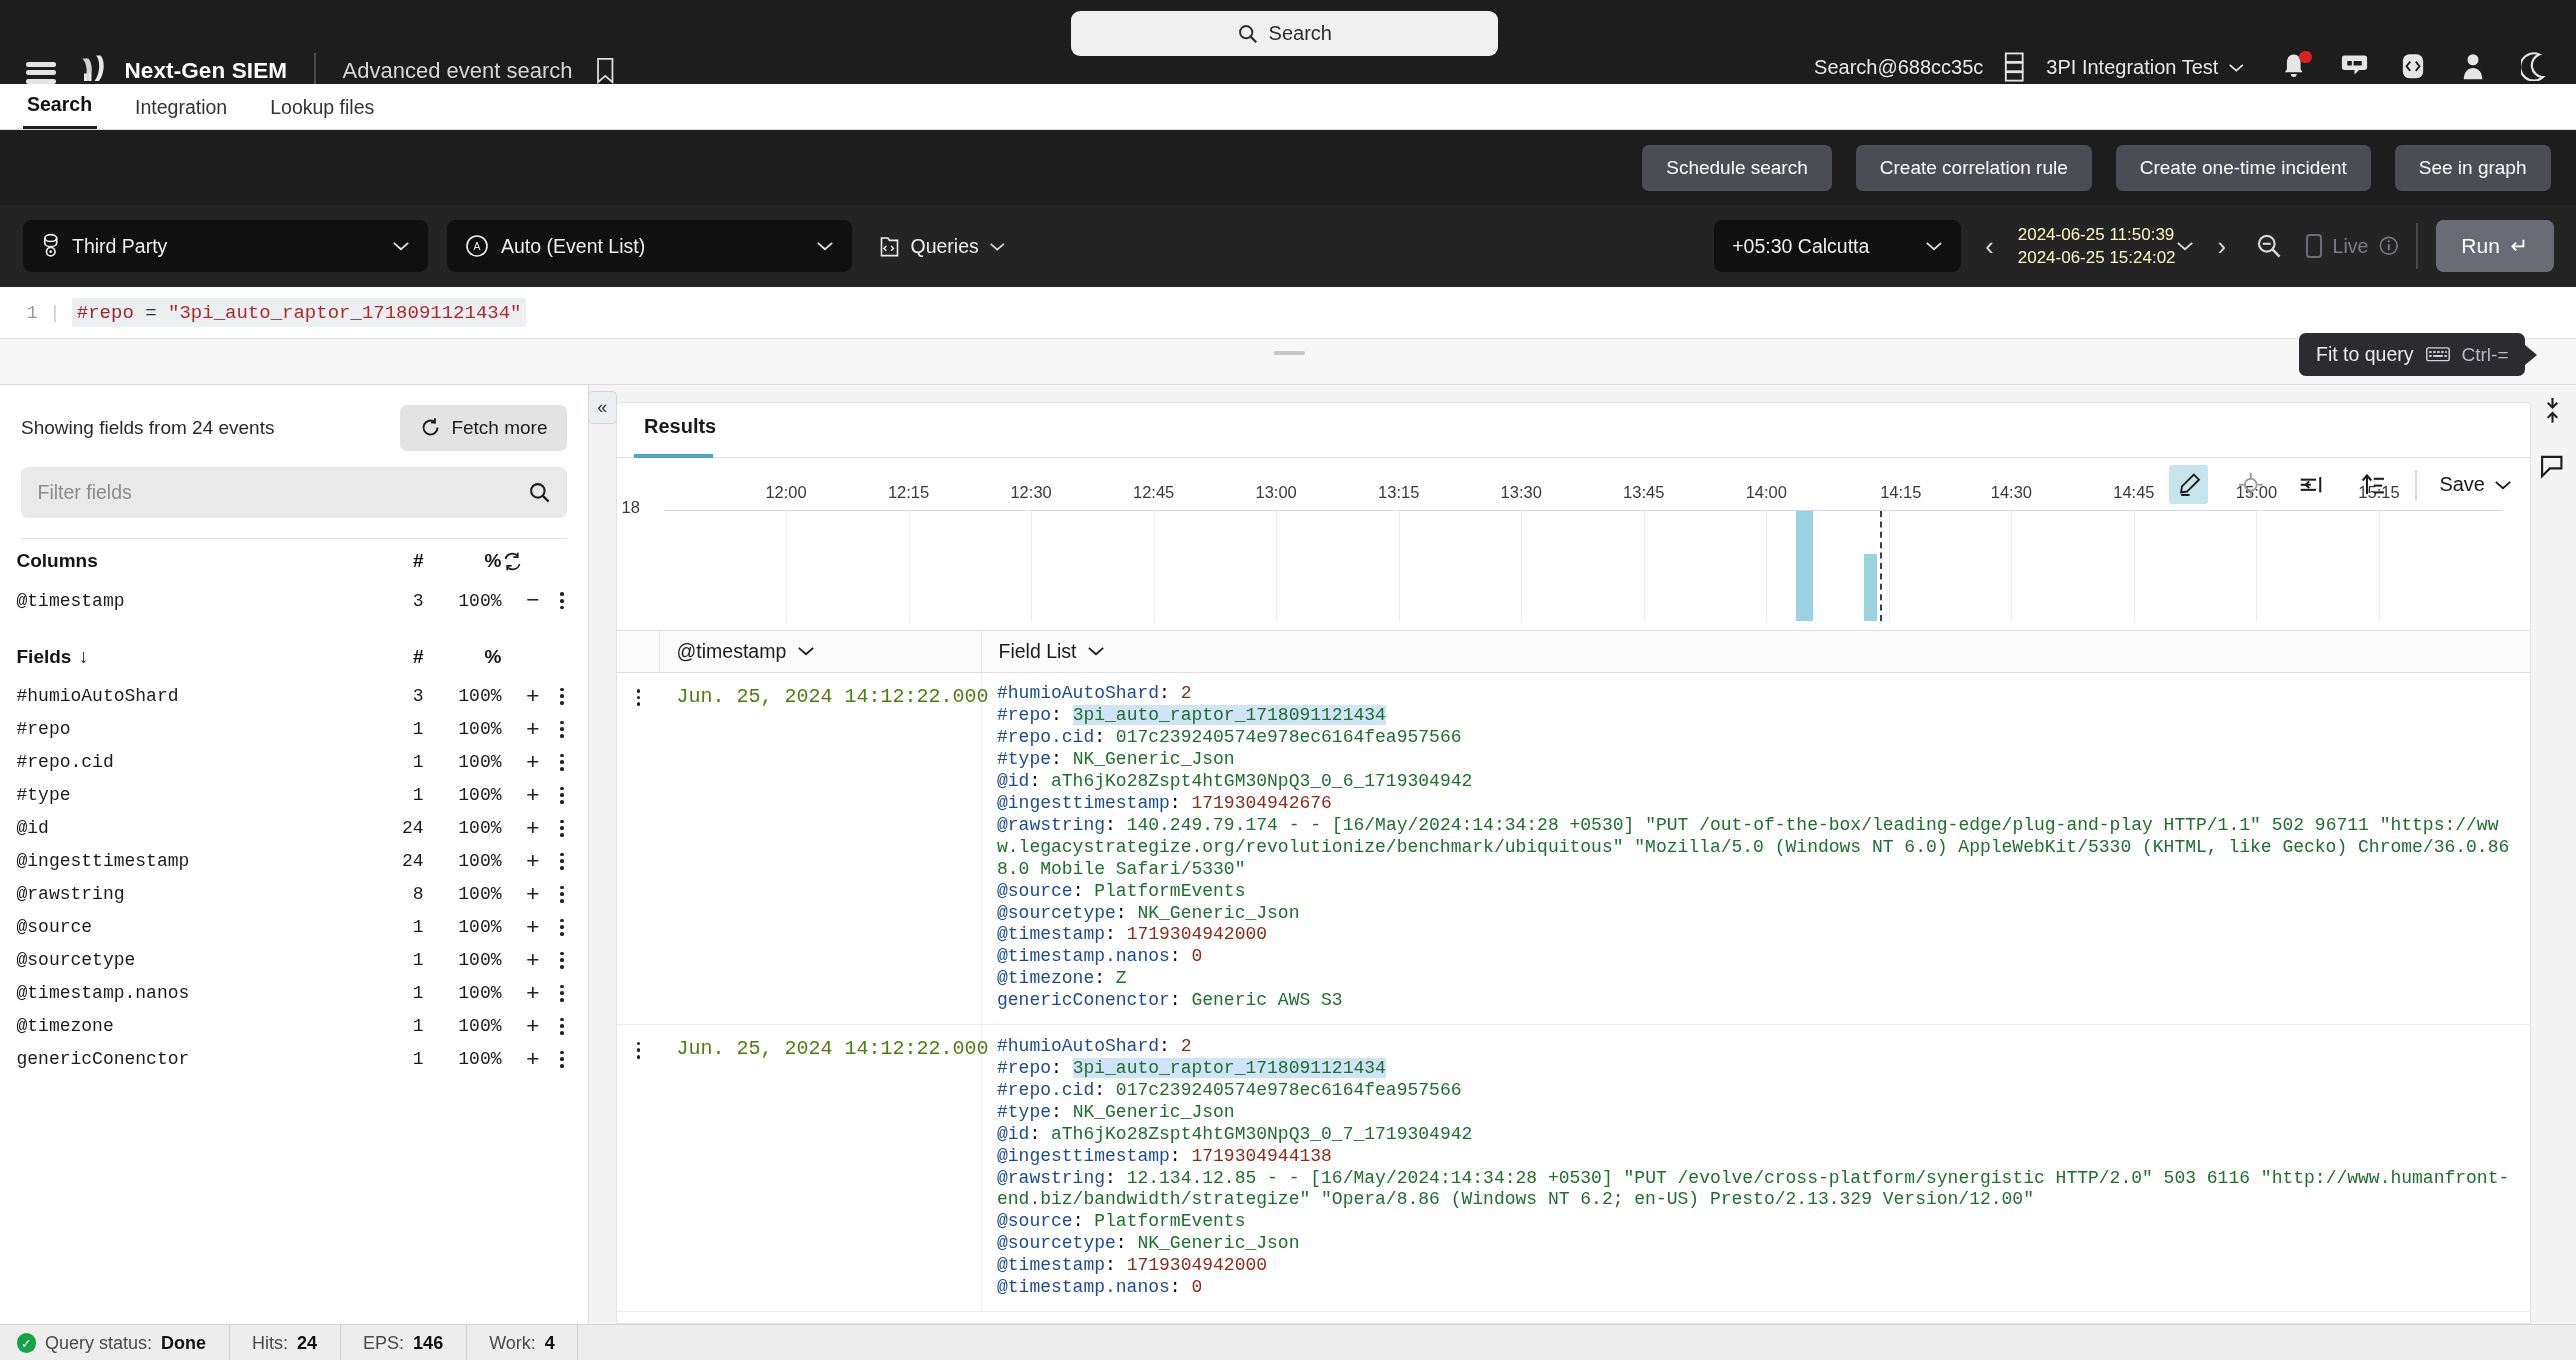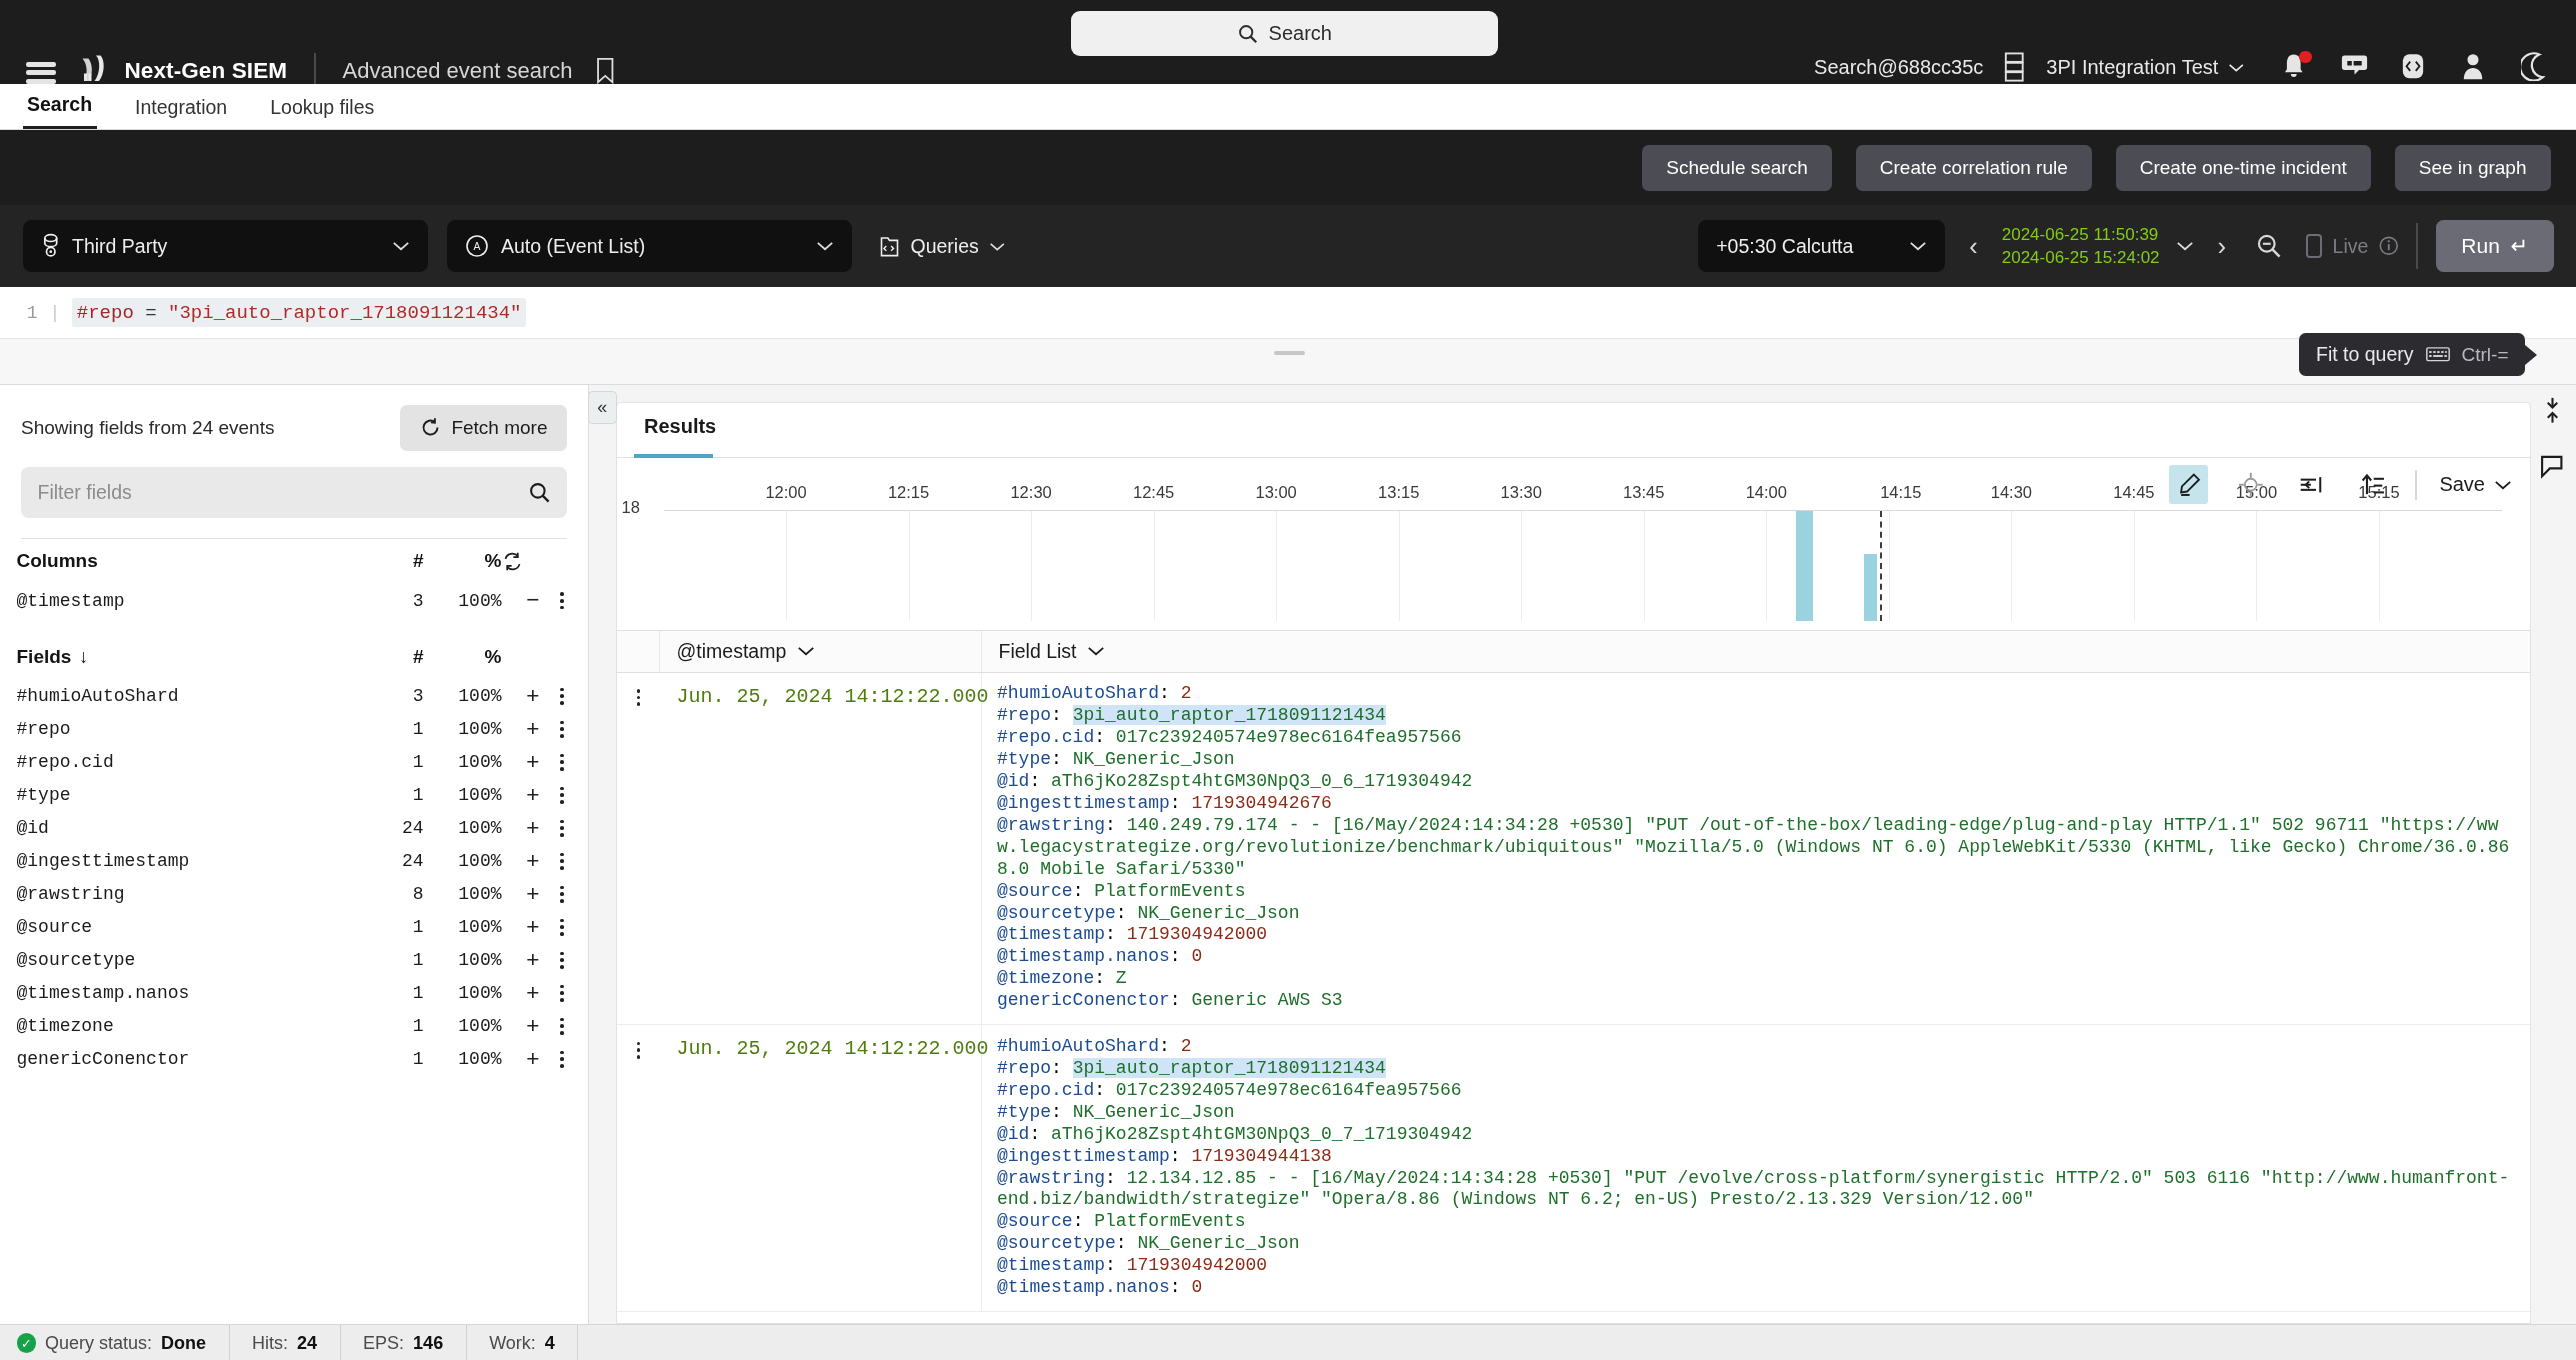--- a/index.html
+++ b/index.html
@@ -63,21 +63,21 @@
     padding: 0 18px; gap: 12px; color: #eee; font-size: 19.5px; cursor: pointer; white-space: nowrap;
   }
   .dd.repo { width: 405px; }
   .dd.mode { width: 405px; }
   .dd .chev { margin-left: auto; }
   .plain-dd { display: flex; align-items: center; gap: 10.5px; color: #eee; font-size: 19.5px;
     cursor: pointer; white-space: nowrap; padding: 0 7.5px; }
   .qbar-right { margin-left: auto; display: flex; align-items: center; gap: 18px; }
   .dd.tz { width: 247px; }
   .arrowbtn { color: #d8d8d8; font-size: 25.5px; cursor: pointer; padding: 0 6px; user-select: none; }
-  .daterange { color: #84cc16; font-size: 17px; line-height: 1.36; display: flex; align-items: center; gap: 16px; cursor: pointer; }
+  .daterange { color: #fef9c3; font-size: 17px; line-height: 1.36; display: flex; align-items: center; gap: 0; cursor: pointer; }
   .daterange .stack { display: flex; flex-direction: column; white-space: nowrap; }
   .live { display: flex; align-items: center; gap: 10.5px; color: #7d7d86; font-size: 19.5px; cursor: pointer; }
   .live .sw { width: 16.5px; height: 24px; border: 2.2px solid #6d6d76; border-radius: 3.7px; }
   .vdiv2 { width: 1.5px; height: 46px; background: #4a4a4a; }
   .runbtn { background: #6b6b75; color: #fff; border: none; border-radius: 7.5px; height: 52px;
     padding: 0 25.5px; font-size: 21px; cursor: pointer; display: flex; align-items: center; gap: 10.5px;
     font-family: "Liberation Sans", sans-serif; }
 
   
   .editor { background: #fff; flex: none; height: 52px; display: flex; align-items: center;

